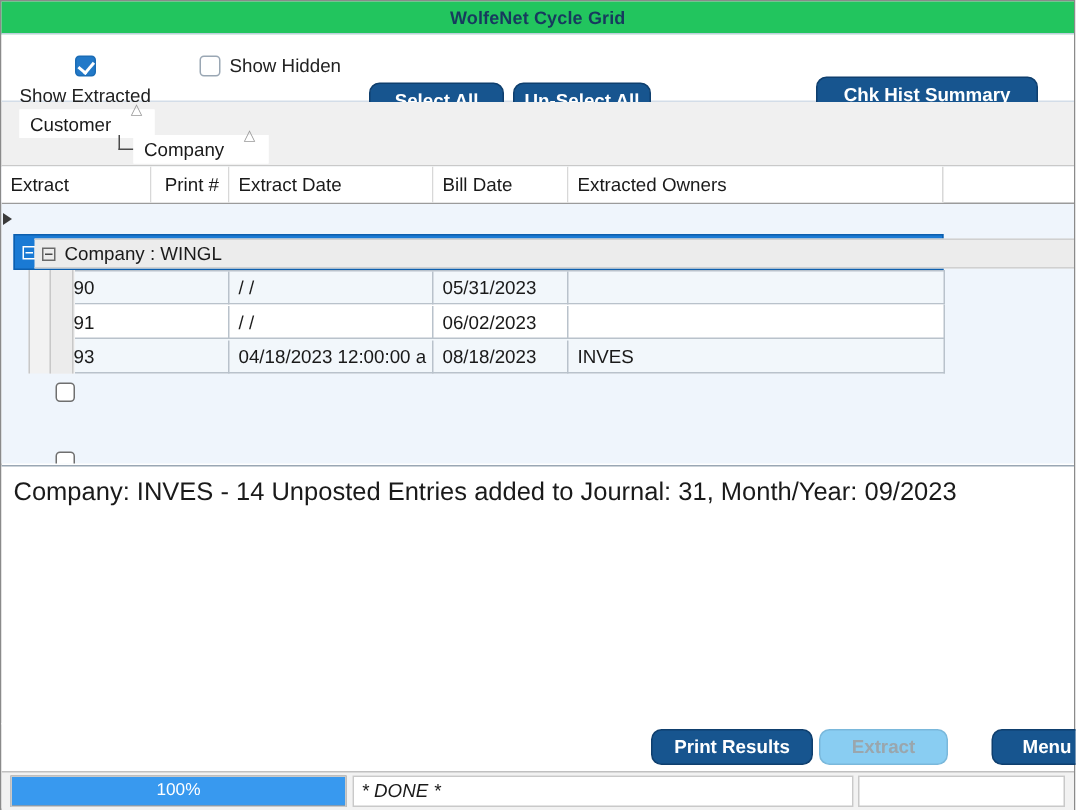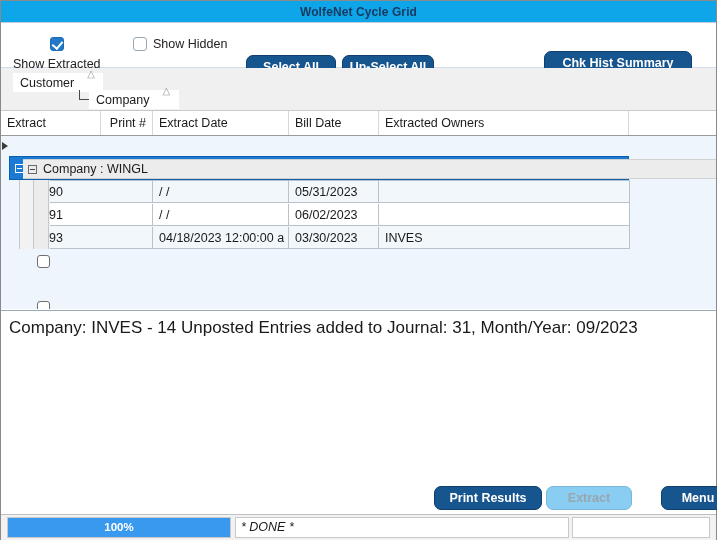--- a/index.html
+++ b/index.html
@@ -23,21 +23,21 @@
     border: 1px solid #8a8a8a;
     background: #ffffff;
   }
 
   
   .titlebar {
     position: absolute;
     left: 0; top: 0;
     width: 715px;
     height: 21px;
-    background: #0ea5e9;
+    background: #22c55e;
     border-bottom: 1px solid #bfcede;
     display: flex;
     align-items: center;
     justify-content: center;
   }
   .titlebar-text {
     font-size: 12px;
     font-weight: bold;
     color: #173a5e;
     letter-spacing: 0.1px;
@@ -354,21 +354,21 @@
   }
   .sb-cell {
     position: absolute;
     top: 2px;
     height: 21px;
     box-sizing: border-box;
     background: #ffffff;
     border: 1px solid #c9c9c9;
     overflow: hidden;
   }
-  .sb-progress { left: 6px;  width: 224px; background: #737373; font-weight: bold; }
+  .sb-progress { left: 6px;  width: 224px; background: #737373; }
   .sb-status   { left: 234px; width: 334px; }
   .sb-extra    { left: 571px; width: 138px; }
   .pbar-fill {
     position: absolute;
     left: 0; top: 0;
     height: 19px;
     width: 100%;
     background: #3899ef;
   }
   .pbar-text {
@@ -467,21 +467,21 @@
       <div class="cell num" style="left:48px;width:104px;">91</div>
       <div class="cell" style="left:152px;width:136px;">/  /</div>
       <div class="cell" style="left:288px;width:90px;">06/02/2023</div>
       <div class="cell" style="left:378px;width:250px;border-right:none;"></div>
     </div>
 
     <div class="grow" style="top:116px;">
 
       <div class="cell num" style="left:48px;width:104px;">93</div>
       <div class="cell" style="left:152px;width:136px;">04/18/2023 12:00:00 a</div>
-      <div class="cell" style="left:288px;width:90px;">03/30/2023</div>
+      <div class="cell" style="left:288px;width:90px;">08/18/2023</div>
       <div class="cell" style="left:378px;width:250px;border-right:none;">INVES</div>
     </div>
 
   </div>
 
   <div class="logpanel">
     <div class="logline">Company: INVES - 14 Unposted Entries added to Journal:  31, Month/Year: 09/2023</div>
   </div>
 
   <div class="footer"></div>

